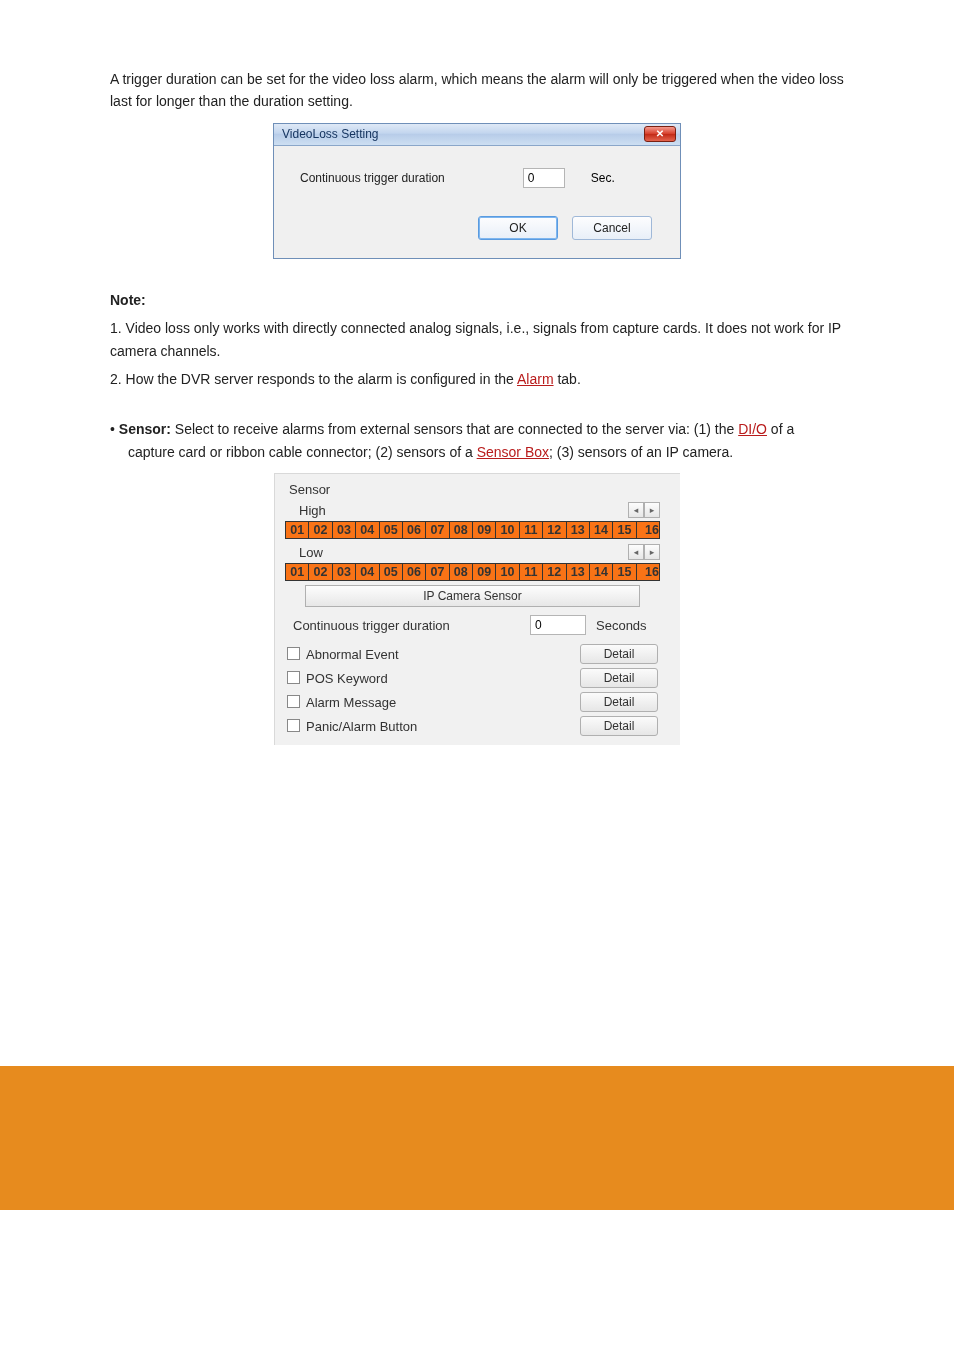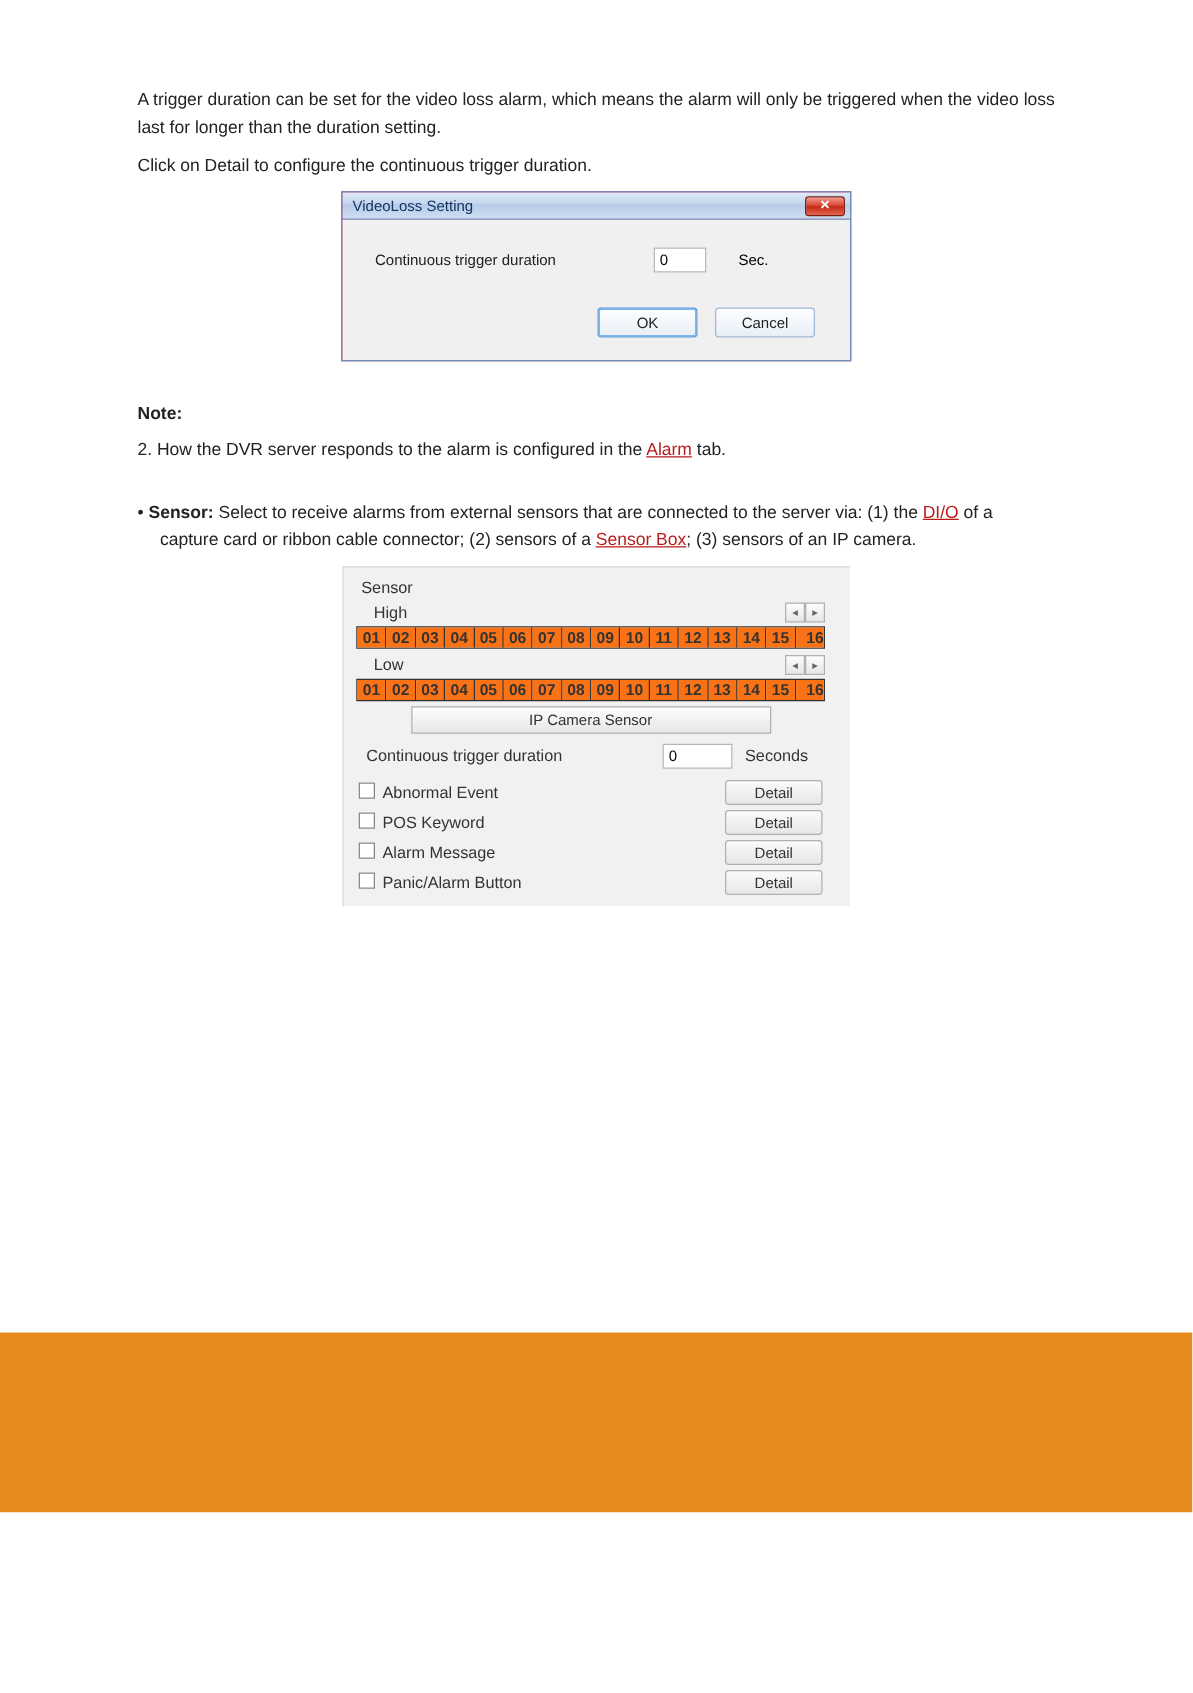--- a/index.html
+++ b/index.html
@@ -102,21 +102,21 @@
     display:flex; border:1px solid #333; margin-bottom:4px;
   }
   .num-cell {
     flex:1; text-align:center; font-weight:bold; font-size:12.5px;
     border-right:1px solid #333; padding:1px 0;
     background:#f97316;
   }
   .num-cell:last-child { border-right:none;text-align:right; }
   .sp-btn-wide {
     display:block; margin:4px auto 8px auto;
-    width: 288px; height:22px; text-align:center;
+    width: 335px; height:22px; text-align:center;
     border:1px solid #b0b0b0; border-radius:0;
     background: linear-gradient(#fdfdfd,#e7e7e7);
     font-size:12px; line-height:20px;
   }
   .sp-trigger { display:flex; align-items:center; gap:10px; padding:0 2px 8px 8px; }
   .sp-trigger input {
     width:56px; height:20px; border:1px solid #b5b5b5; background:#fff;
     font-size:12px; padding:1px 4px;
   }
   .sp-check-row {
@@ -139,23 +139,20 @@
     height:144px; background:#E78B1E;
   }
 </style>
 </head>
 <body>
 
 <div class="page">
 
   <div class="body-text">
     <span>A trigger duration can be set for the video loss alarm, which means the alarm will only be triggered when the video loss last for longer than the duration setting.</span>
-  </div>
-  <div class="body-text">
-    <span>Click on Detail to configure the continuous trigger duration.</span>
   </div>
 
   <div class="dialog-wrap">
     <div class="videoloss-dialog">
       <div class="vd-titlebar">
         <span>VideoLoss Setting</span>
         <div class="vd-close">
           <span>✕</span>
         </div>
       </div>
@@ -172,20 +169,21 @@
           <div class="vd-btn">
             <span>Cancel</span>
           </div>
         </div>
       </div>
     </div>
   </div>
 
   <div class="body-text">
     <div class="item"><span class="bold">Note:</span></div>
+    <div class="item"><span>1. Video loss only works with directly connected analog signals, i.e., signals from capture cards. It does not work for IP camera channels.</span></div>
     <div class="item">
       <span>2. How the DVR server responds to the alarm is configured in the </span><a class="link">Alarm</a><span> tab.</span>
     </div>
   </div>
 
   <div class="body-text" style="margin-top:28px; text-indent:-18px; padding-left:18px;">
     •&nbsp;<span class="bold">Sensor: </span><span>Select to receive alarms from external sensors that are connected to the server via: (1) the </span><a class="link">DI/O</a><span> of a capture card or ribbon cable connector; (2) sensors of a </span><a class="link">Sensor Box</a><span>; (3) sensors of an IP camera.</span>
   </div>
 
   <div class="sensor-wrap">

